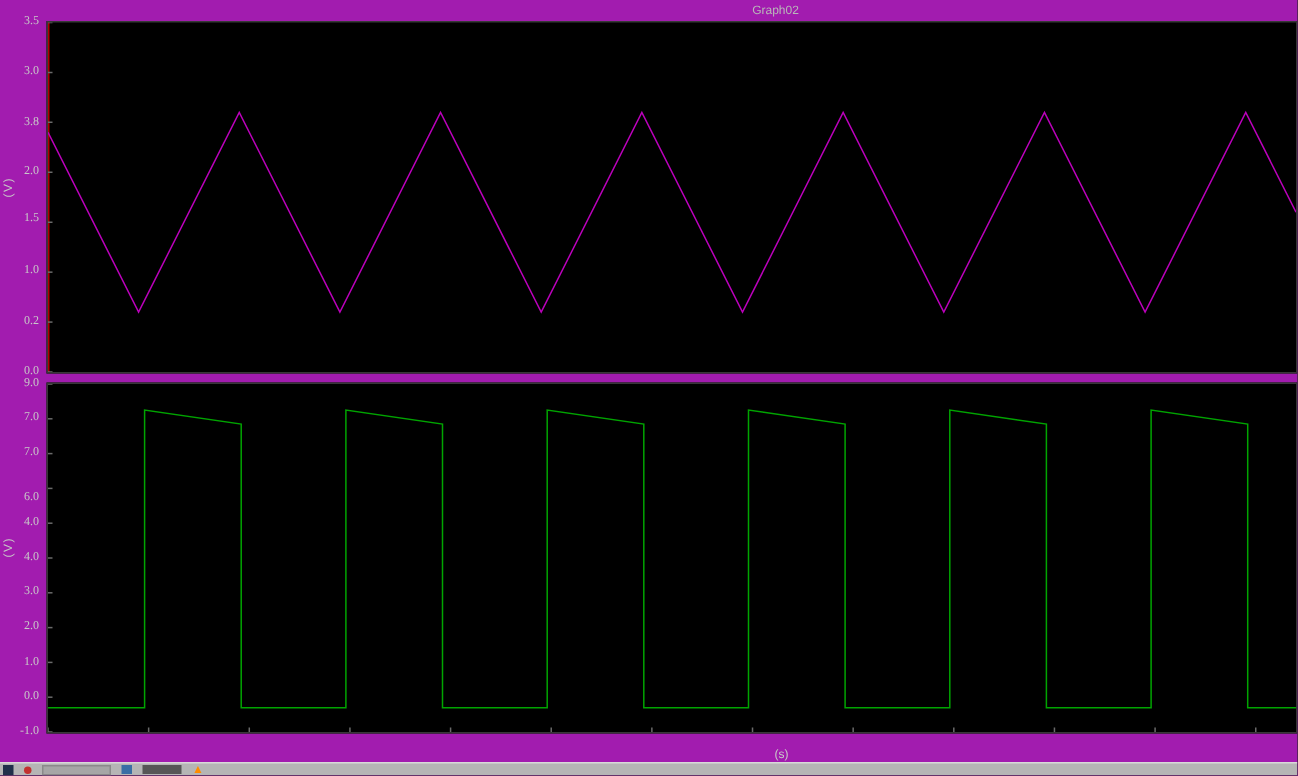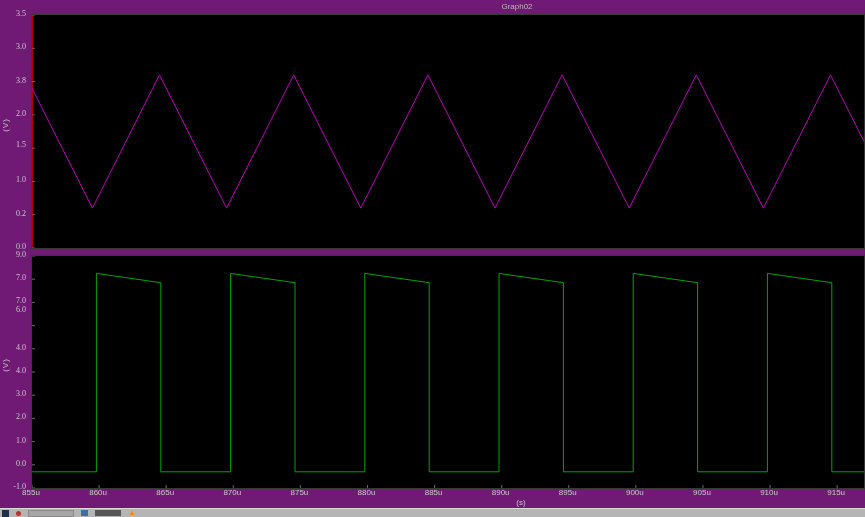--- a/index.html
+++ b/index.html
@@ -1,19 +1,19 @@
 <!DOCTYPE html>
 <html><head>
 <meta charset="utf-8">
 <style>
   html,body{margin:0;padding:0;background:#222;}
   .screen{
     position:relative;
     width:865px;height:517px;
-    background:#701a75;
+    background:#a21caf;
     overflow:hidden;
     font-family:"Liberation Sans", sans-serif;
   }
   .window-title{
     position:absolute;top:2px;left:517px;transform:translateX(-50%);
     font-size:8px;line-height:9px;color:#b8b8b8;white-space:nowrap;
   }
   .plot{
     position:absolute;left:31px;
     border:1px solid #383838;
@@ -108,21 +108,21 @@
     </div>
 
   <div class="yticks yticks-bot">
       <div class="ytick" style="top: 228px;">-1.0</div>
       <div class="ytick" style="top: 204.8px;">0.0</div>
       <div class="ytick" style="top: 181.6px;">1.0</div>
       <div class="ytick" style="top: 158.4px;">2.0</div>
       <div class="ytick" style="top: 135.2px;">3.0</div>
       <div class="ytick" style="top: 112px;">4.0</div>
       <div class="ytick" style="top: 88.8px;">4.0</div>
-      <div class="ytick" style="top: 51px;">6.0</div>
+      <div class="ytick" style="top: 72px;">6.0</div>
       <div class="ytick" style="top: 42.4px;">7.0</div>
       <div class="ytick" style="top: 19.2px;">7.0</div>
       <div class="ytick" style="top: -4px; margin-left: 16px;">9.0</div>
     </div>
 
   <div class="plot plot-bot">
       <svg width="832" height="232">
         <line x1="0" y1="232" x2="3" y2="232" stroke="#6a6a6a" stroke-width="1"></line>
         <line x1="0" y1="208.8" x2="3" y2="208.8" stroke="#6a6a6a" stroke-width="1"></line>
         <line x1="0" y1="185.6" x2="3" y2="185.6" stroke="#6a6a6a" stroke-width="1"></line>
@@ -144,35 +144,20 @@
         <line x1="469.6774193548388" y1="232" x2="469.6774193548388" y2="229" stroke="#6a6a6a" stroke-width="1"></line>
         <line x1="536.7741935483871" y1="232" x2="536.7741935483871" y2="229" stroke="#6a6a6a" stroke-width="1"></line>
         <line x1="603.8709677419355" y1="232" x2="603.8709677419355" y2="229" stroke="#6a6a6a" stroke-width="1"></line>
         <line x1="670.9677419354838" y1="232" x2="670.9677419354838" y2="229" stroke="#6a6a6a" stroke-width="1"></line>
         <line x1="738.0645161290322" y1="232" x2="738.0645161290322" y2="229" stroke="#6a6a6a" stroke-width="1"></line>
         <line x1="805.1612903225807" y1="232" x2="805.1612903225807" y2="229" stroke="#6a6a6a" stroke-width="1"></line>
         <polyline points="0.0,215.8 64.4,215.8 64.4,17.4 128.8,26.7 128.8,215.8 198.6,215.8 198.6,17.4 263.0,26.7 263.0,215.8 332.8,215.8 332.8,17.4 397.2,26.7 397.2,215.8 467.0,215.8 467.0,17.4 531.4,26.7 531.4,215.8 601.2,215.8 601.2,17.4 665.6,26.7 665.6,215.8 735.4,215.8 735.4,17.4 799.8,26.7 799.8,215.8 832.0,215.8" fill="none" stroke="#00a400" stroke-width="1"></polyline>
       </svg>
     </div>
 
-  <div class="xticks">
-      <div class="xtick" style="left: 0px;">855u</div>
-      <div class="xtick" style="left: 67.0968px;">860u</div>
-      <div class="xtick" style="left: 134.194px;">865u</div>
-      <div class="xtick" style="left: 201.29px;">870u</div>
-      <div class="xtick" style="left: 268.387px;">875u</div>
-      <div class="xtick" style="left: 335.484px;">880u</div>
-      <div class="xtick" style="left: 402.581px;">885u</div>
-      <div class="xtick" style="left: 469.677px;">890u</div>
-      <div class="xtick" style="left: 536.774px;">895u</div>
-      <div class="xtick" style="left: 603.871px;">900u</div>
-      <div class="xtick" style="left: 670.968px;">905u</div>
-      <div class="xtick" style="left: 738.065px;">910u</div>
-      <div class="xtick" style="left: 805.161px;">915u</div>
-    </div>
 
   <div class="xunit">(s)</div>
 
   <div class="taskbar">
     <span class="tb-app"></span>
     <span class="tb-record" style="background-color: rgb(194, 48, 48);"></span>
     <span class="tb-status"></span>
     <span class="tb-chart"></span>
     <span class="tb-msg"></span>
     <span class="tb-warn" style="color: rgb(255, 140, 0);">▲</span>

